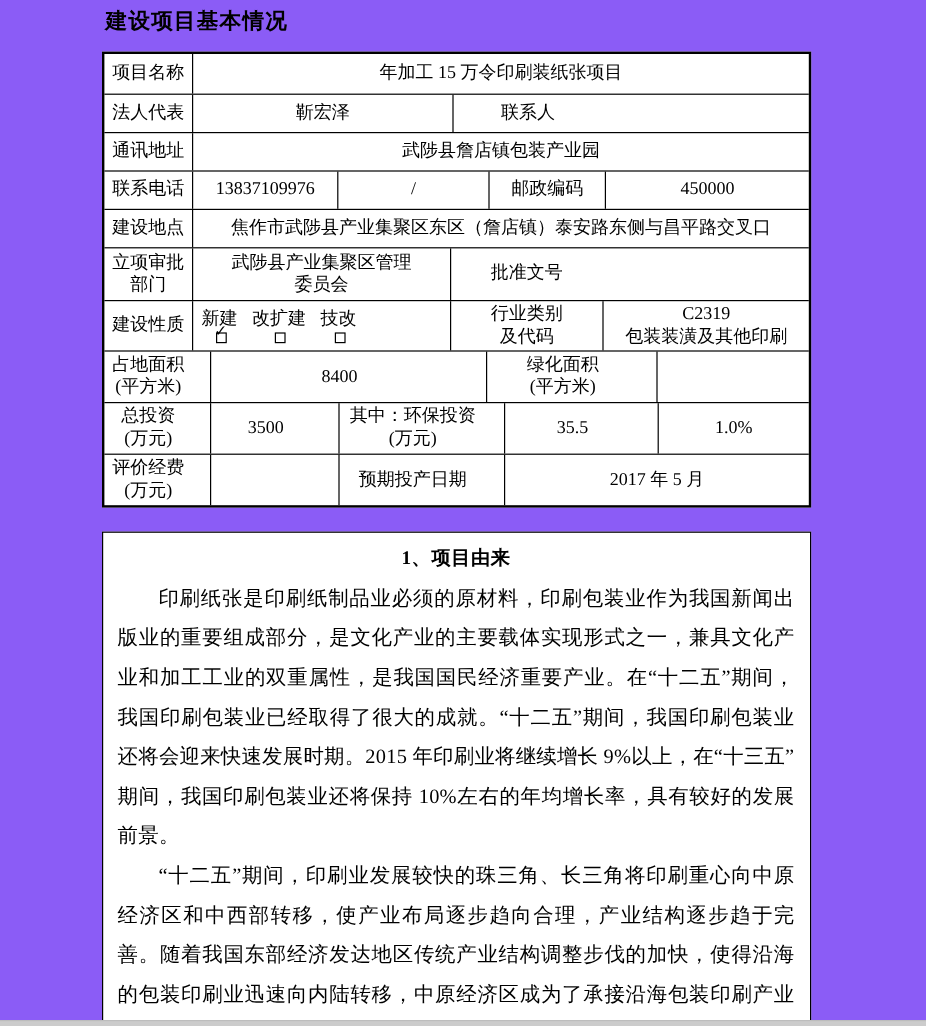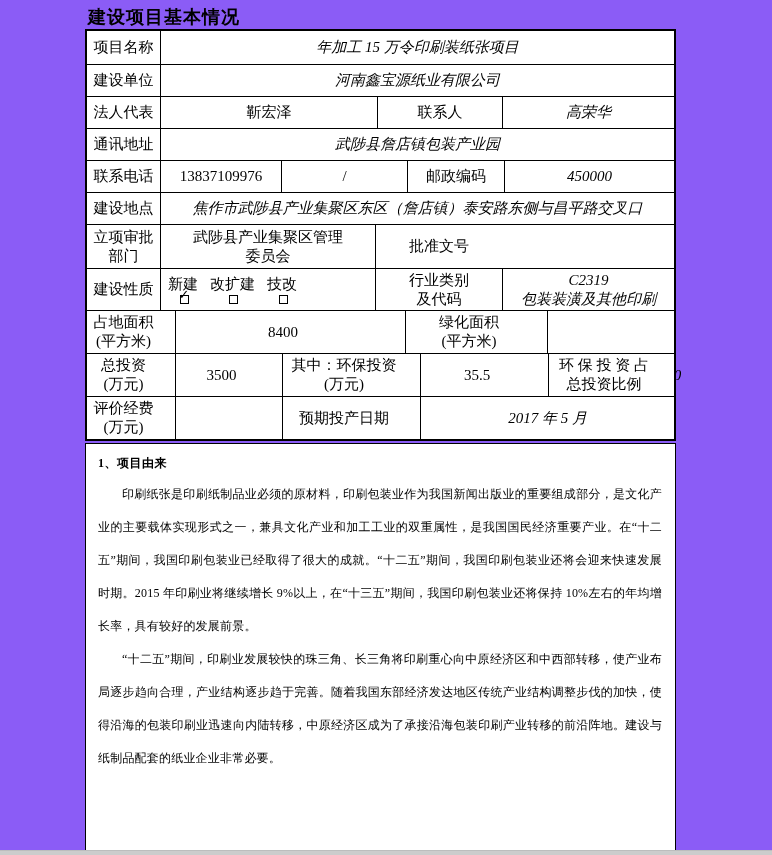--- a/index.html
+++ b/index.html
@@ -15,39 +15,39 @@
     overflow:hidden;
   }
   .doc-title {
     position:absolute; left:88px; top:5px;
     font-size:18px; font-weight:bold;
     font-family:"Liberation Sans","DejaVu Sans",sans-serif;
     letter-spacing:1px;
   }
   
   .info-table {
-    position:absolute; left:85px; top:29px;
+    position:absolute; left:85px; top:43px;
     width:591px;
     border:2px solid #000;
     background:#fff;
   }
   .trow { display:flex; width:100%; }
   .trow + .trow { border-top:1px solid #000; }
   .cell {
     display:flex; align-items:center; justify-content:center;
     text-align:center;
     font-size:15px;
     line-height:1.25;
     padding:1px 3px;
     overflow:hidden;
   }
   .cell + .cell { border-left:1px solid #000; }
   .pre { white-space:pre-line; }
   .left { justify-content:flex-start; text-align:left; padding-left:7px; }
-  .grow { flex:1 1 auto;font-style:italic; }
+  .grow { flex:1 1 auto; }
   
   .wLabel { width:73px; flex:0 0 73px; }
   .w217 { width:217px; flex:0 0 217px; }
   .w215 { width:215px; flex:0 0 215px; }
   .w127 { width:127px; flex:0 0 127px; }
   .w125 { width:125px; flex:0 0 125px; }
   .w121 { width:121px; flex:0 0 121px; }
   .w92  { width:92px;  flex:0 0 92px; }
   .w89  { width:89px;  flex:0 0 89px; }
   .w126 { width:126px; flex:0 0 126px; }
@@ -74,26 +74,27 @@
   }
   
   .section-box {
     position:absolute; left:85px; top:443px;
     width:591px; height:420px;
     border:1px solid #000;
     padding:8px 13px 0 12px;
     background:#fff;
   }
   .section-heading {
-    font-size:12px; font-weight:bold;
+    font-size:16px; font-weight:bold;
     margin:3px 0 6px 0;
     letter-spacing:0.5px;
+    text-align:center;
   }
   .para {
-    font-size:12px;
+    font-size:17px;
     line-height:33px;
     text-align:justify;
     text-indent:2em;
     letter-spacing:0.2px;
   }
   .bottom-bar {
     position:absolute; left:0; bottom:0;
     width:772px; height:5px;
     background:#cccccc;
     border-top:1px solid #bdbdbd;
@@ -106,30 +107,25 @@
 
   <div class="doc-title">建设项目基本情况</div>
 
   <div class="info-table">
 
     <div class="trow h33">
       <div class="cell wLabel">项目名称</div>
       <div class="cell grow">年加工 15 万令印刷装纸张项目</div>
     </div>
 
-    <div class="trow h32">
-      <div class="cell wLabel">建设单位</div>
-      <div class="cell grow">河南鑫宝源纸业有限公司</div>
-    </div>
 
     <div class="trow h32">
       <div class="cell wLabel">法人代表</div>
       <div class="cell w217">靳宏泽</div>
       <div class="cell w125">联系人</div>
-      <div class="cell grow">高荣华</div>
     </div>
 
     <div class="trow h32">
       <div class="cell wLabel">通讯地址</div>
       <div class="cell grow">武陟县詹店镇包装产业园</div>
     </div>
 
     <div class="trow h32">
       <div class="cell wLabel">联系电话</div>
       <div class="cell w121">13837109976</div>
@@ -184,22 +180,20 @@
       <div class="cell grow"></div>
     </div>
 
     <div class="trow h43">
       <div class="cell wLabel pre">总投资
 (万元)</div>
       <div class="cell w92">3500</div>
       <div class="cell w123 pre">其中：环保投资
 (万元)</div>
       <div class="cell w113">35.5</div>
-      <div class="cell w111 pre">环 保 投 资 占
-总投资比例</div>
       <div class="cell grow">1.0%</div>
     </div>
 
     <div class="trow h43">
       <div class="cell wLabel pre">评价经费
 (万元)</div>
       <div class="cell w92"></div>
       <div class="cell w123">预期投产日期</div>
       <div class="cell grow">2017 年 5 月</div>
     </div>

